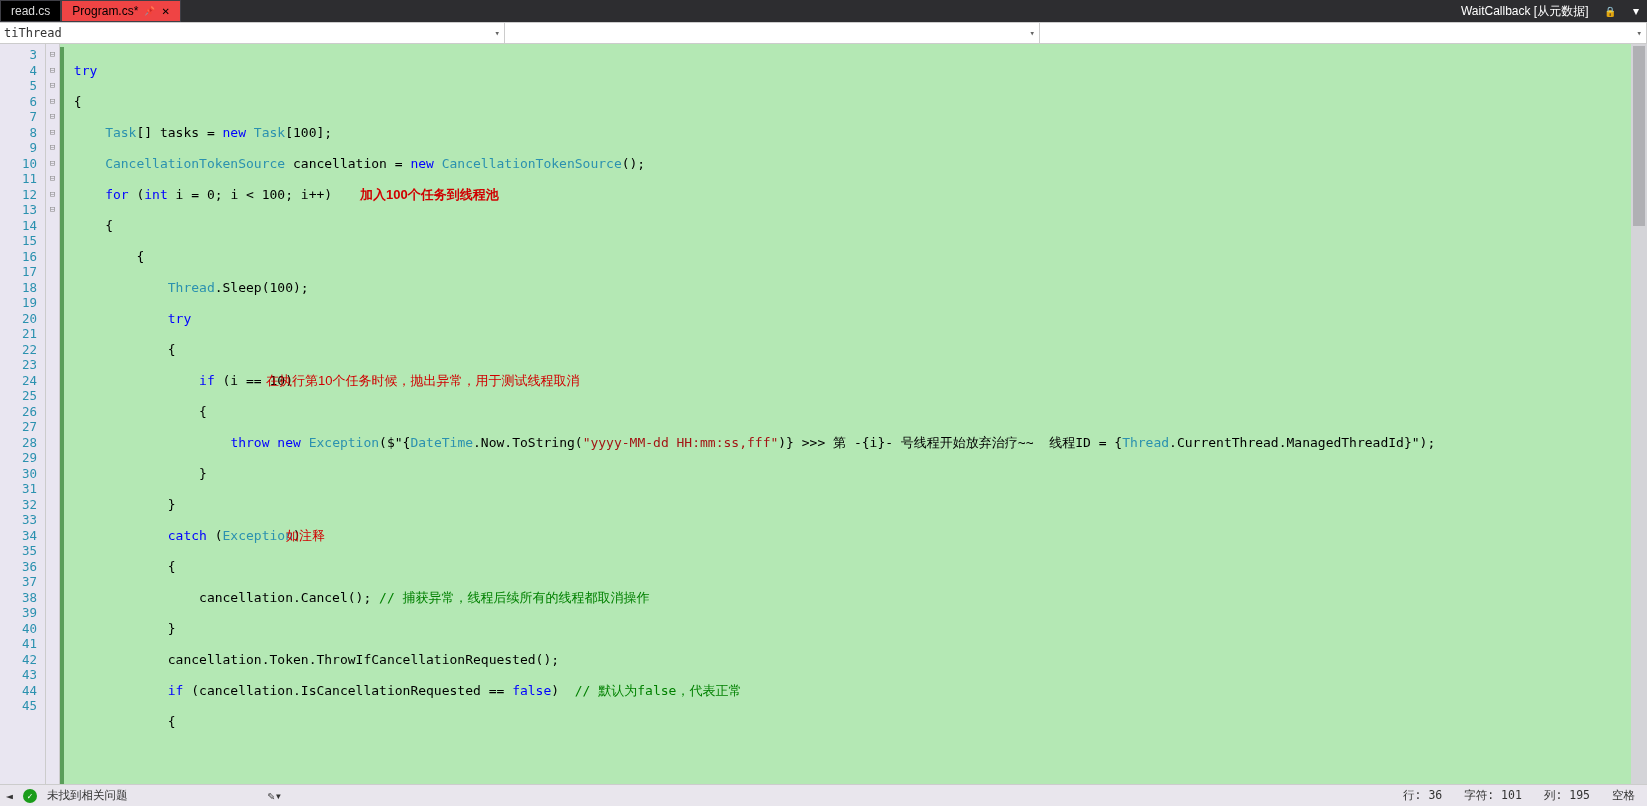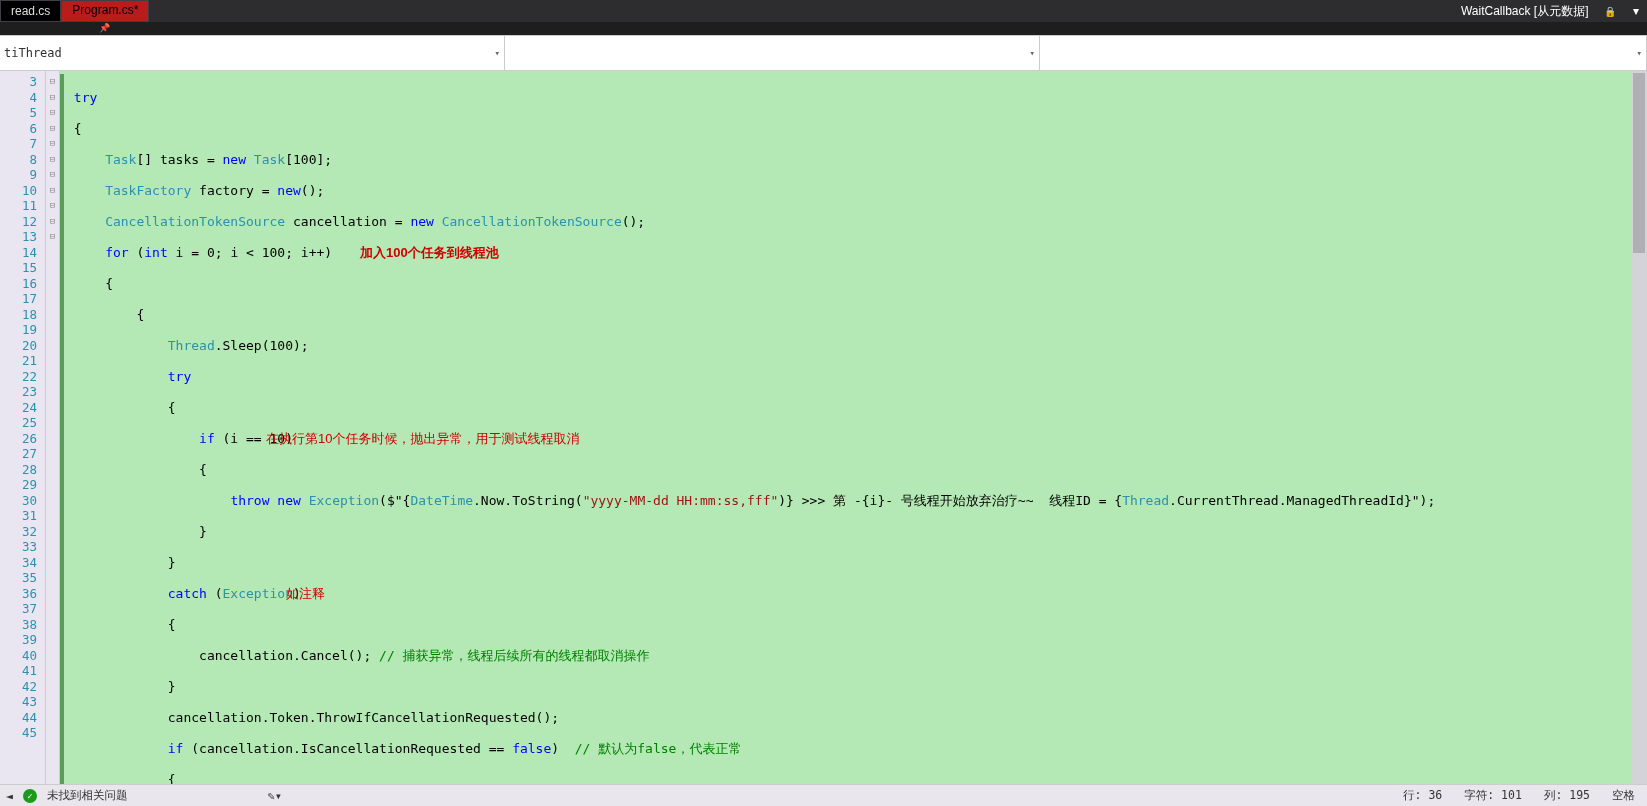--- a/index.html
+++ b/index.html
@@ -1,26 +1,26 @@
 <!DOCTYPE html>
 <html><head>
 <meta charset="utf-8">
 <style>
 * { margin:0; padding:0; box-sizing:border-box; }
 body { font-family:Consolas,"Microsoft YaHei",monospace; font-size:13px; background:#1e1e1e; width:1647px; height:806px; overflow:hidden; display:flex; flex-direction:column; }
 .tabbar { height:22px; background:#2d2d30; display:flex; align-items:stretch; color:#ccc; font-family:"Segoe UI",sans-serif; font-size:12px; }
 .tab { padding:2px 10px; display:flex; align-items:center; gap:6px; background:#000000; border:1px solid #3f3f46; color:#ddd; }
-.tab.active { background:#b91c1c; color:#000;flex-direction:column; }
+.tab.active { background:#ef4444; color:#000; }
 .tab .pin { font-size:9px; }
 .tab .close { font-size:10px; cursor:pointer; }
 .spacer { flex:1; }
 .tabright { padding:2px 8px; color:#fff; background:#2d2d30; display:flex; align-items:center; gap:16px; }
 .tabright .lock { font-size:10px; }
 
-.navbar { height:36px; background:#e9e6ed; border-top:1px solid #ccc; border-bottom:1px solid #ccc; display:flex;margin-top:13px; }
+.navbar { height:22px; background:#e9e6ed; border-top:1px solid #ccc; border-bottom:1px solid #ccc; display:flex; }
 .navdrop { flex:0 0 505px; height:100%; border-right:1px solid #ccc; display:flex; align-items:center; padding:0 4px; position:relative; font-size:12px; color:#333; background:#fff; }
 .navdrop:after { content:"▾"; position:absolute; right:4px; font-size:9px; color:#666; }
 .navdrop2 { flex:0 0 535px; }
 .navdrop3 { flex:1; }
 
 .editor { flex:1; display:flex; overflow:hidden; position:relative; }
 .gutter { width:46px; background:#e9e6f1; border-right:1px solid #ccc; text-align:right; padding-right:8px; color:#2b91af; font-size:12.5px; line-height:15.5px; padding-top:3px; flex-shrink:0; }
 .foldcol { width:14px; background:#e9e6f1; border-right:1px solid #ccc; line-height:15.5px; padding-top:3px; font-size:9px; color:#888; text-align:center; flex-shrink:0; }
 .foldcol .f { cursor:pointer; }
 .codearea { flex:1; background:#b4e8b4; overflow:hidden; position:relative; }
@@ -165,21 +165,20 @@
       <div class="f"></div>
       <div class="f"></div>
       <div class="f"></div>
     </div>
   <div class="codearea">
     <div class="changemk"></div>
     <div class="codelines">
 <div class="line"> <span class="kw">try</span></div>
 <div class="line"> {</div>
 <div class="line">     <span class="type">Task</span><span>[] tasks = </span><span class="kw">new </span><span class="type">Task</span><span>[100];</span></div>
-<div class="line">     <span class="type">TaskFactory</span><span> factory = </span><span class="kw">new</span><span>();</span></div>
 <div class="line">     <span class="type">CancellationTokenSource</span><span> cancellation = </span><span class="kw">new </span><span class="type">CancellationTokenSource</span><span>();</span></div>
 <div class="line">     <span class="kw">for </span><span>(</span><span class="kw">int </span><span>i = 0; i &lt; 100; i++)</span><span class="anno" style="left:294px;font-weight:bold;">加入100个任务到线程池</span></div>
 <div class="line">     {</div>
 <div class="line">         {</div>
 <div class="line">             <span class="type">Thread</span><span>.Sleep(100);</span></div>
 <div class="line">             <span class="kw">try</span></div>
 <div class="line">             {</div>
 <div class="line">                 <span class="kw">if </span><span>(i == 10)</span><span class="anno" style="left:200px;">在执行第10个任务时候，抛出异常，用于测试线程取消</span></div>
 <div class="line">                 {</div>
 <div class="line">                     <span class="kw">throw new </span><span class="type">Exception</span><span>($"{</span><span class="type">DateTime</span><span>.Now.ToString(</span><span class="str">"yyyy-MM-dd HH:mm:ss,fff"</span><span>)} &gt;&gt;&gt; 第 -{i}- 号线程开始放弃治疗~~  线程ID = {</span><span class="type">Thread</span><span>.CurrentThread.ManagedThreadId}");</span></div>

